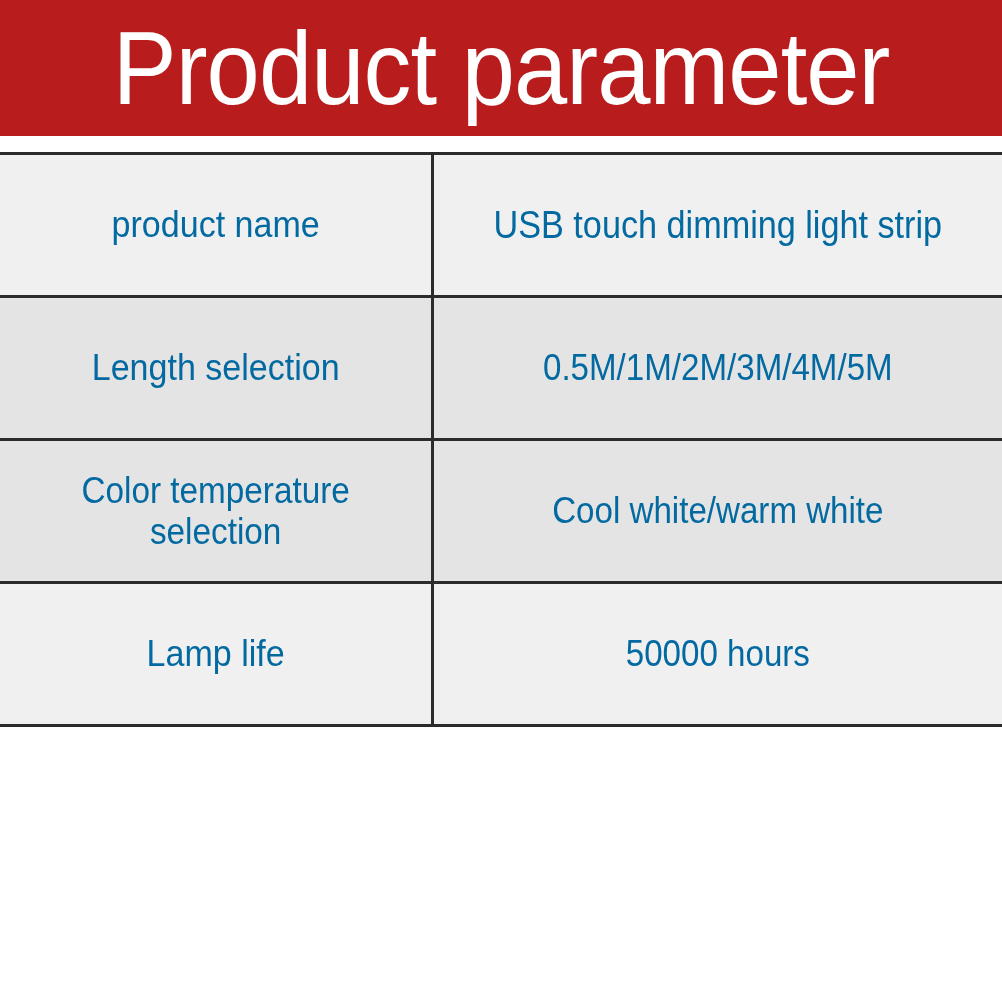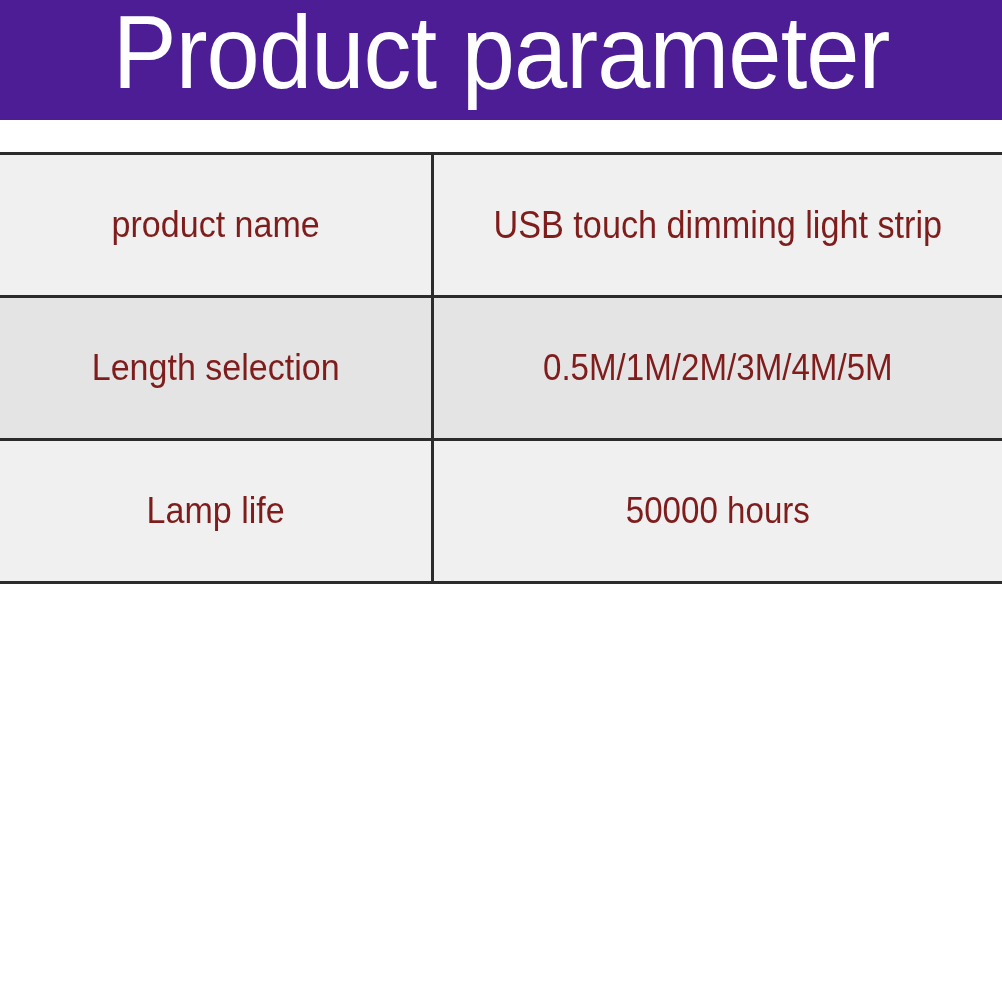--- a/index.html
+++ b/index.html
@@ -20,23 +20,24 @@
     height: 1002px;
     background: #ffffff;
   }
 
   
   .banner {
     position: absolute;
     left: 0;
     top: 0;
     width: 1002px;
-    height: 120px;
-    background: #4c1d95;
+    height: 136px;
+    background: #b91c1c;
     display: flex;
+    align-items: center;
     justify-content: center;
     box-sizing: border-box;
   }
   .banner-title {
     color: #ffffff;
     font-family: "Liberation Sans Narrow", "Liberation Sans", "DejaVu Sans", sans-serif;
     font-size: 104px;
     line-height: 1;
     font-weight: 400;
     letter-spacing: -1px;
@@ -57,21 +58,21 @@
   .spec-table tr {
     height: 143px;
   }
   .spec-table td {
     padding: 0;
     margin: 0;
     border-top: 3px solid #2b2b2b;
     border-bottom: 0;
     vertical-align: middle;
     text-align: center;
-    color: #7f1d1d;
+    color: #0369a1;
     font-size: 36px;
     line-height: 1.12;
     box-sizing: border-box;
   }
   .spec-table tr:last-child td {
     border-bottom: 3px solid #2b2b2b;
   }
 
   .col-label {
     width: 381px;
@@ -131,20 +132,29 @@
       <tr class="row-dark">
         <td class="col-label">
           <span class="cell-inner label-tight">Length selection</span>
         </td>
         <td class="col-value">
           <span class="cell-inner">0.5M/1M/2M/3M/4M/5M</span>
         </td>
       </tr>
 
 
+      <tr class="row-dark">
+        <td class="col-label">
+          <span class="cell-inner wide label-tight">Color temperature
+selection</span>
+        </td>
+        <td class="col-value">
+          <span class="cell-inner">Cool white/warm white</span>
+        </td>
+      </tr>
 
 
       <tr class="row-light">
         <td class="col-label">
           <span class="cell-inner label-tight">Lamp life</span>
         </td>
         <td class="col-value">
           <span class="cell-inner">50000 hours</span>
         </td>
       </tr>

